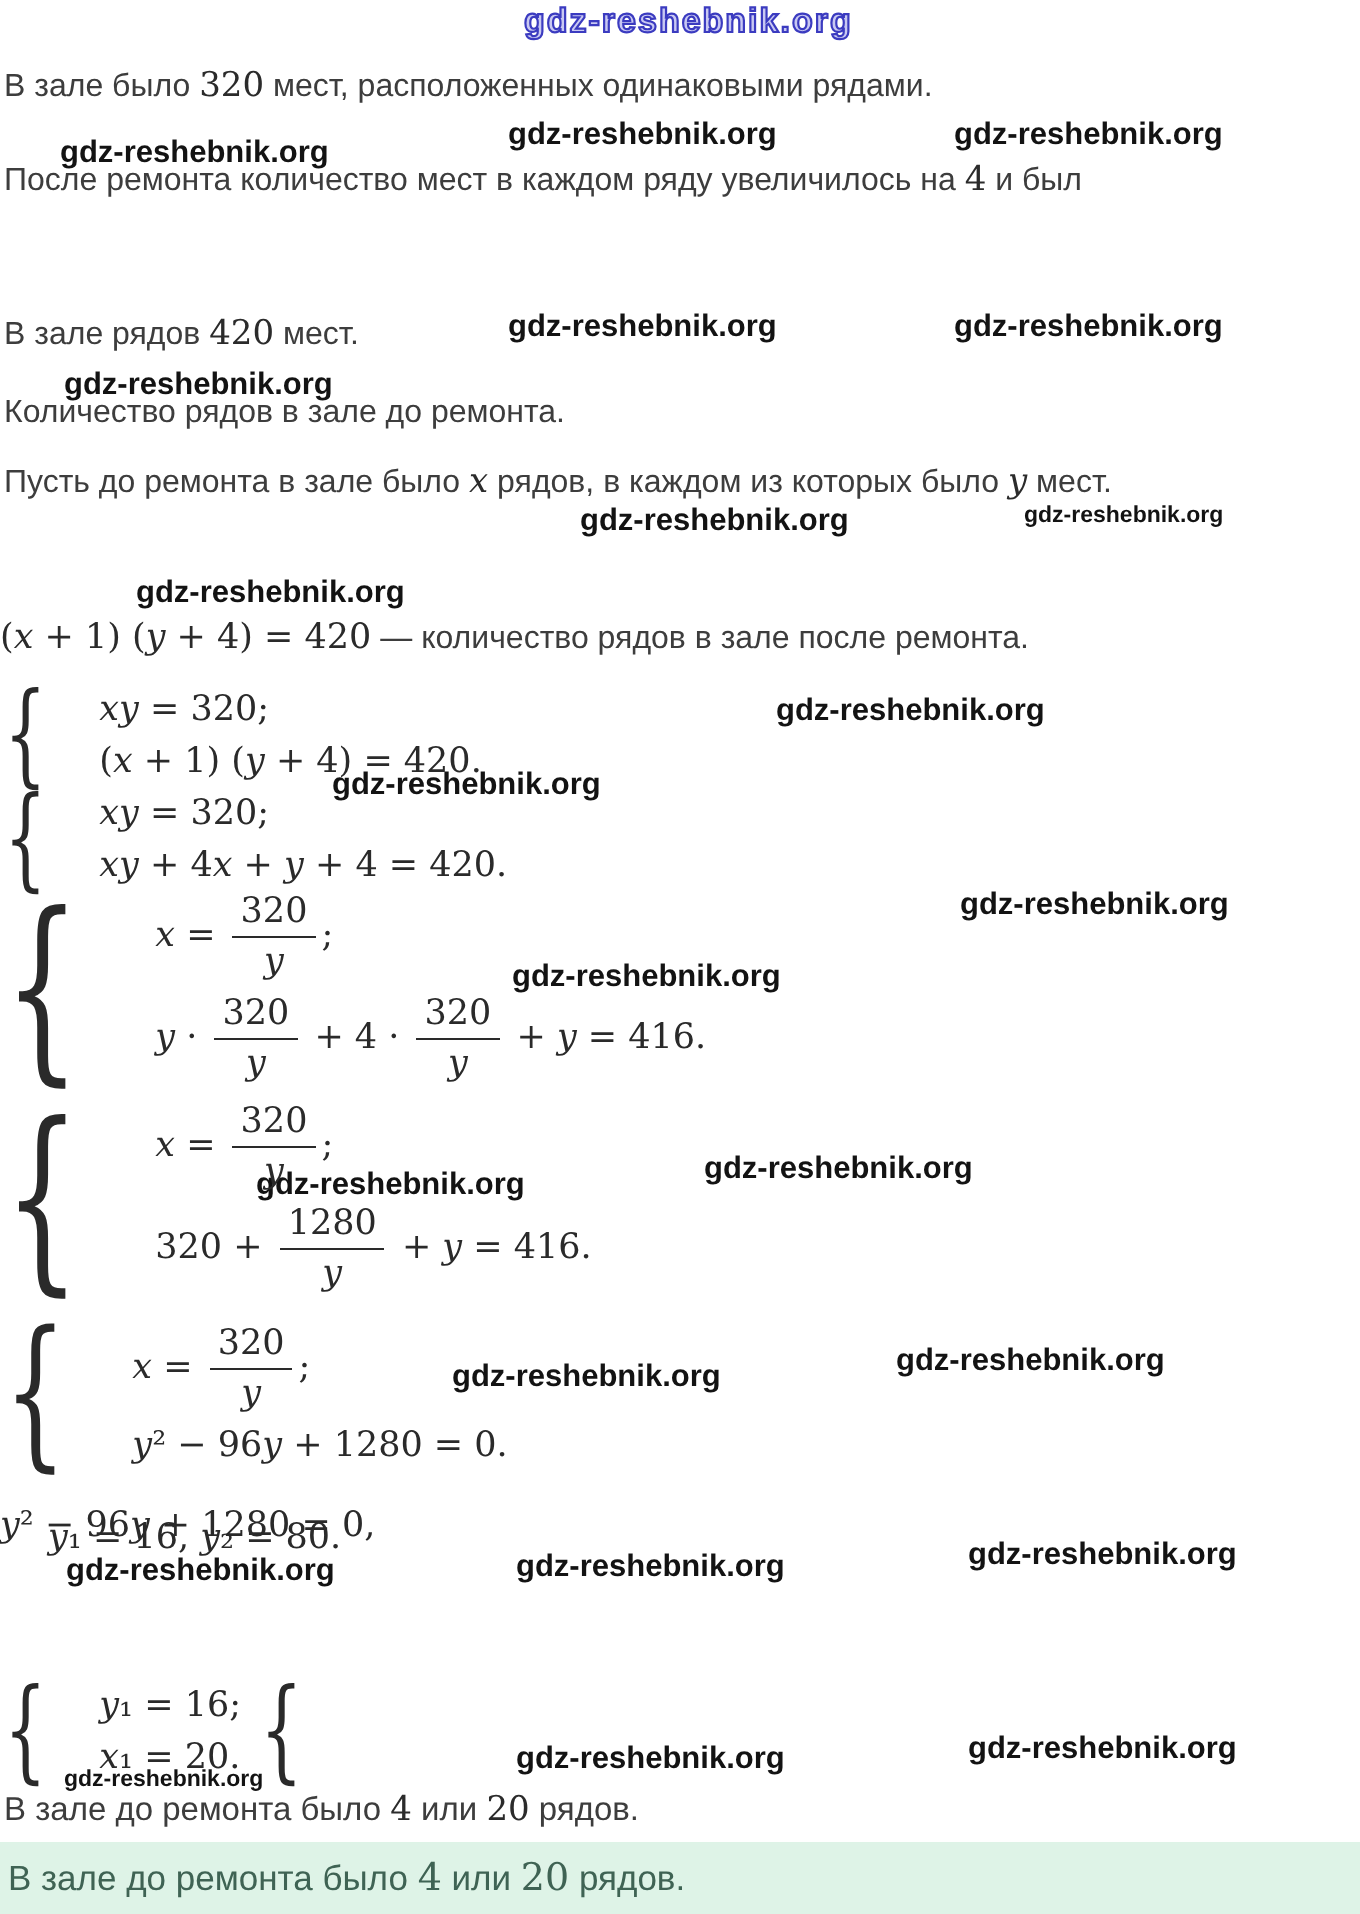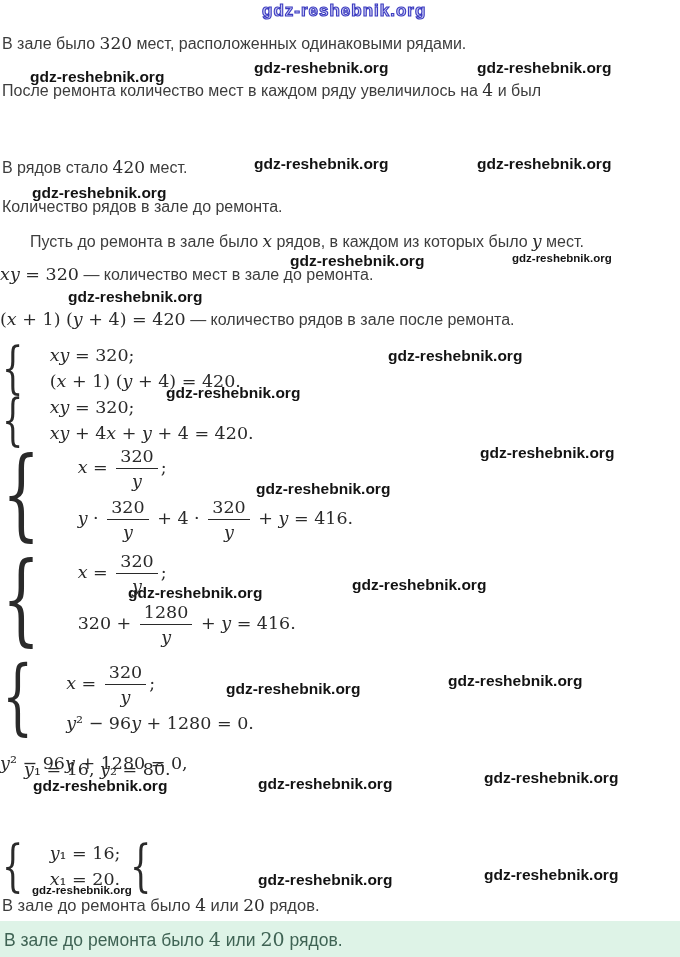--- a/index.html
+++ b/index.html
@@ -87,33 +87,30 @@
   <span class="wm" style="left:258px; top:871px;">gdz-reshebnik.org</span>
   <span class="wm" style="left:484px; top:866px;">gdz-reshebnik.org</span>
 
   <div class="txt" style="top:33px;">
     <span>В зале было </span><span class="mnum">320</span><span> мест, расположенных одинаковыми рядами.</span>
   </div>
   <div class="txt" style="top:80px;">
     <span>После ремонта количество мест в каждом ряду увеличилось на </span><span class="mnum">4</span><span> и был</span>
   </div>
   <div class="txt" style="top:157px;">
-    <span>В рядов стало </span><span class="mnum">420</span><span> мест.</span>
+    <span>В зале рядов </span><span class="mnum">420</span><span> мест.</span>
   </div>
   <div class="txt" style="top:197px;">
     <span>Количество рядов в зале до ремонта.</span>
   </div>
 
-  <div class="txt" style="top:231px;margin-left:28px;">
+  <div class="txt" style="top:231px;">
     <span>Пусть до ремонта в зале было </span><span class="mvar">x</span><span> рядов, в каждом из которых было </span><span class="mvar">y</span><span> мест.</span>
   </div>
 
-  <div class="eq" style="top:264px;">
-    <span class="math"><i>x</i><i>y</i> = 320</span><span class="txtpart"> — количество мест в зале до ремонта.</span>
-  </div>
 
   <div class="eq" style="top:309px;">
     <span class="math">(<i>x</i> + 1) (<i>y</i> + 4) = 420</span><span class="txtpart"> — количество рядов в зале после ремонта.</span>
   </div>
 
   <div class="sys" style="top:340px;">
     <span class="brace b52">{</span>
     <div class="syslines">
       <div class="math"><i>x</i><i>y</i> = 320;</div>
       <div class="math">(<i>x</i> + 1) (<i>y</i> + 4) = 420.</div>

